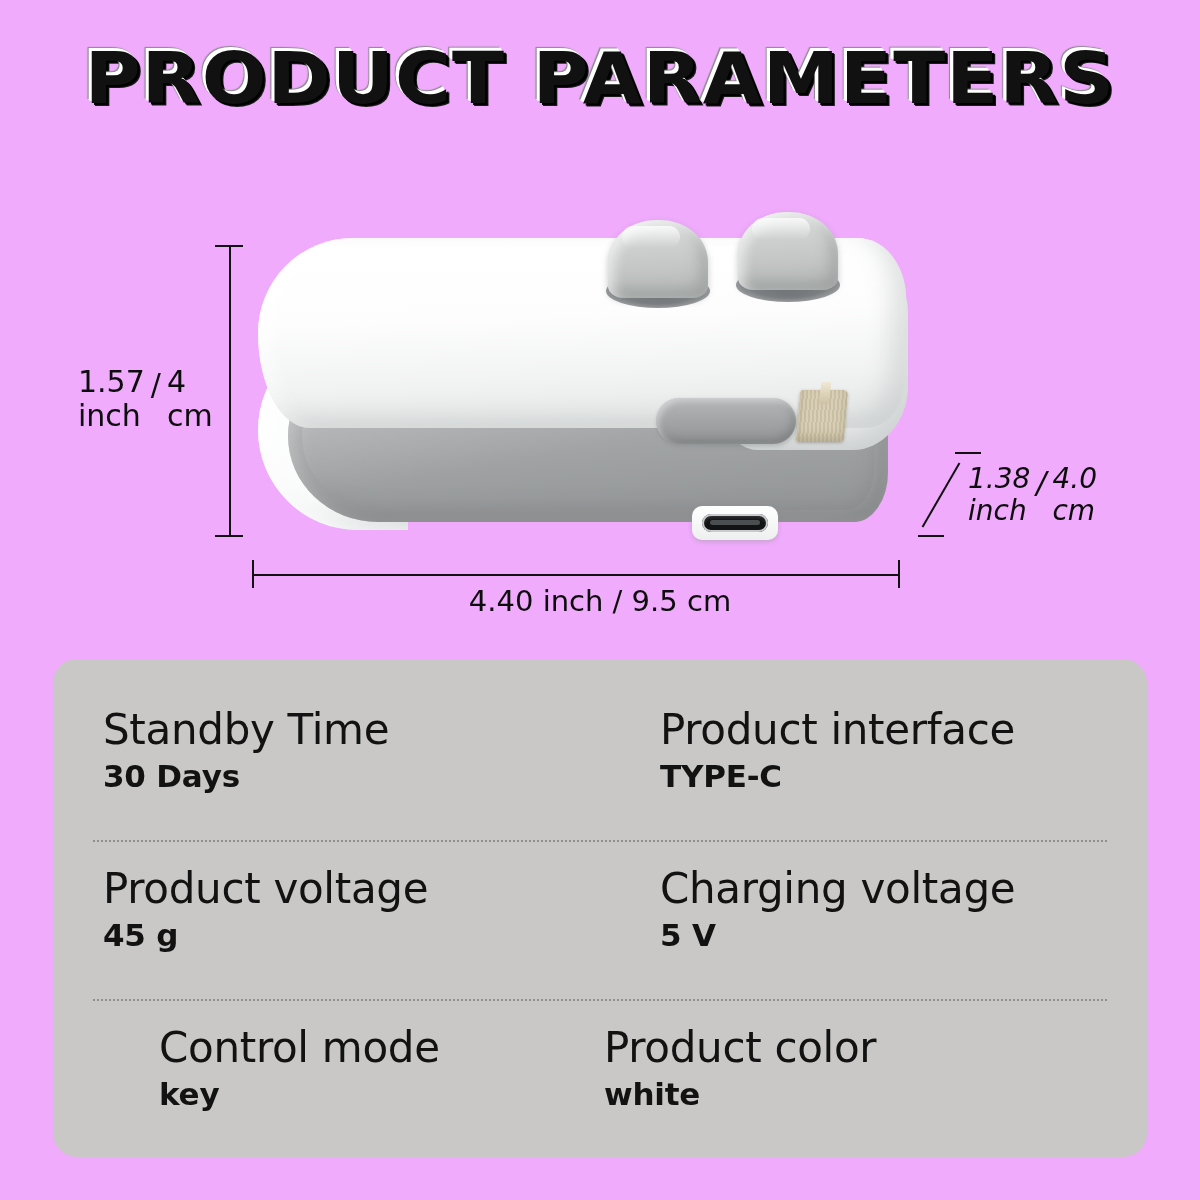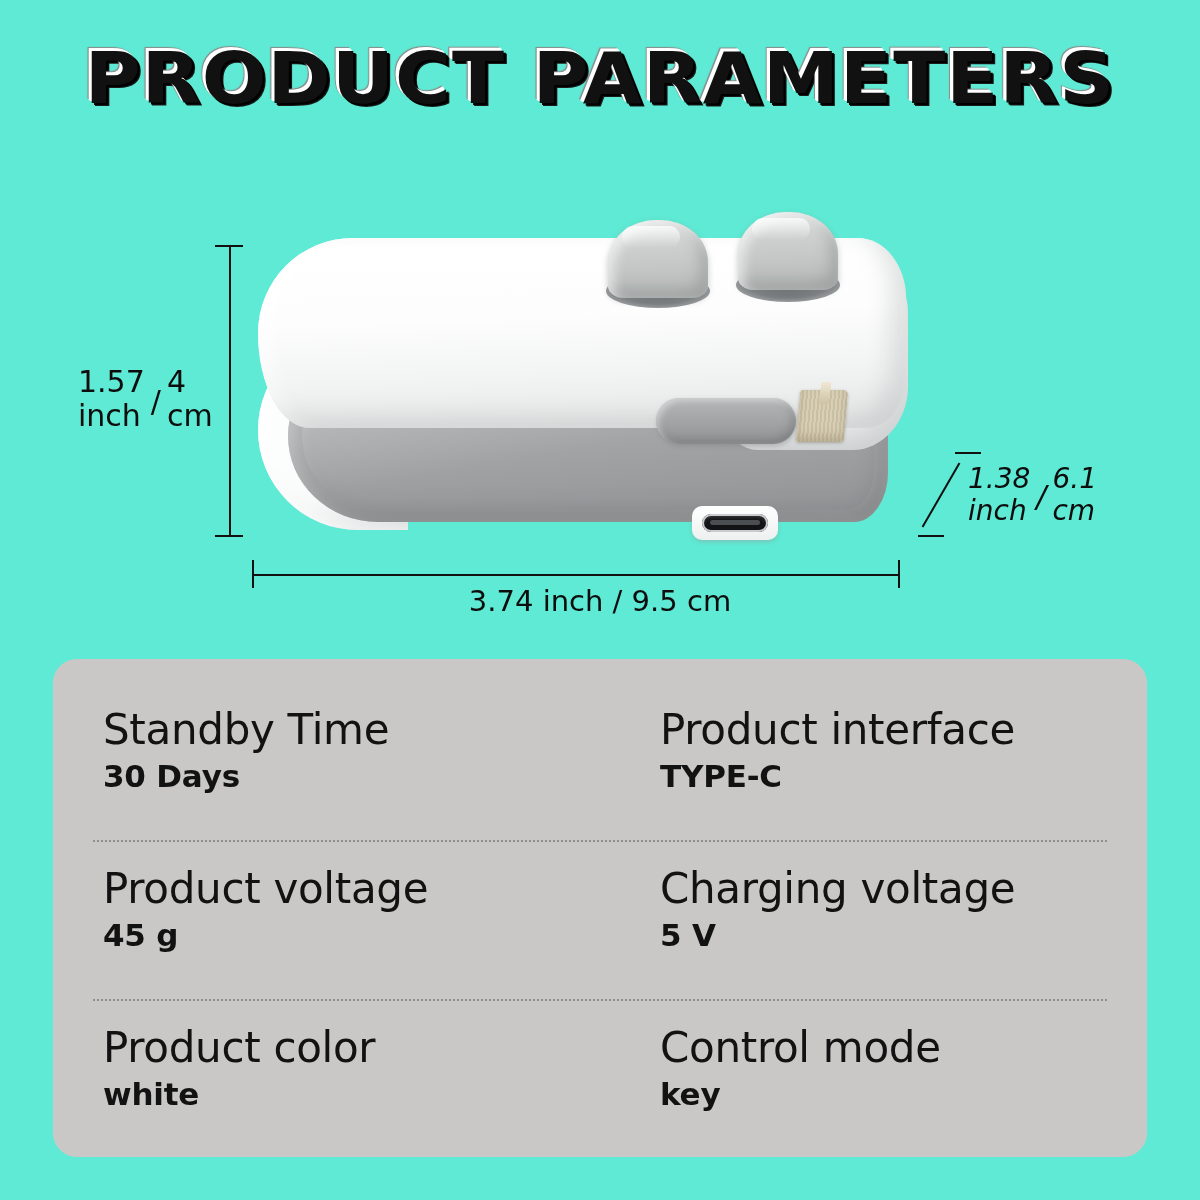--- a/index.html
+++ b/index.html
@@ -7,21 +7,21 @@
   html, body {
     width:1200px; height:1200px;
     background:#ffffff;
     font-family:"Liberation Sans", sans-serif;
     overflow:hidden;
   }
 
   #page {
     position:relative;
     width:1200px; height:1200px;
-    background:#5eead4;
+    background:#f0abfc;
   }
 
   
   .title-wrap {
     position:absolute;
     left:0; top:42px;
     width:1200px;
     text-align:center;
   }
   .title {
@@ -254,21 +254,21 @@
   }
 
   
   .dim-label {
     position:absolute;
     font-family:"DejaVu Sans", sans-serif;
     color:#0d0d0d;
     white-space:nowrap;
   }
 
-  .dim-stack { display:flex; align-items:center; }
+  .dim-stack { display:flex; }
   .dim-col { display:flex; flex-direction:column; line-height:1.14; }
   .dim-slash {
     font-size:30px;
     padding:0 6px;
     transform:translateY(2px);
   }
 
   .dim-left  { left:78px;  top:185px; font-size:30px; }
   .dim-right { left:968px; top:283px; font-size:28px;font-style:italic; }
   .dim-bottom{ left:0;     top:404px; width:1200px; text-align:center; font-size:29px; }
@@ -390,36 +390,36 @@
           <span>cm</span>
         </div>
       </div>
     </div>
 
     <div class="dim-line dim-h-line"></div>
     <div class="dim-line dim-h-cap-left"></div>
     <div class="dim-line dim-h-cap-right"></div>
 
     <div class="dim-label dim-bottom">
-      <span class="inline">3.74 inch / 9.5 cm</span>
+      <span class="inline">4.40 inch / 9.5 cm</span>
     </div>
 
     <div class="dim-d-line"></div>
     <div class="dim-d-cap-top"></div>
     <div class="dim-d-cap-bottom"></div>
 
     <div class="dim-label dim-right">
       <div class="dim-stack">
         <div class="dim-col">
           <span>1.38</span>
           <span>inch</span>
         </div>
         <span class="dim-slash">/</span>
         <div class="dim-col">
-          <span>6.1</span>
+          <span>4.0</span>
           <span>cm</span>
         </div>
       </div>
     </div>
 
   </div>
 
   <div class="spec-panel">
     <div class="spec-rows">
 
@@ -439,26 +439,26 @@
           <span class="spec-label">Product voltage</span>
           <span class="spec-value">45 g</span>
         </div>
         <div class="spec-cell right">
           <span class="spec-label">Charging voltage</span>
           <span class="spec-value">5 V</span>
         </div>
       </div>
 
       <div class="spec-row">
+        <div class="spec-cell right">
+          <span class="spec-label">Control mode</span>
+          <span class="spec-value">key</span>
+        </div>
         <div class="spec-cell">
           <span class="spec-label">Product color</span>
           <span class="spec-value">white</span>
         </div>
-        <div class="spec-cell right">
-          <span class="spec-label">Control mode</span>
-          <span class="spec-value">key</span>
-        </div>
       </div>
 
     </div>
   </div>
 
 </div>
 
 </body></html>

